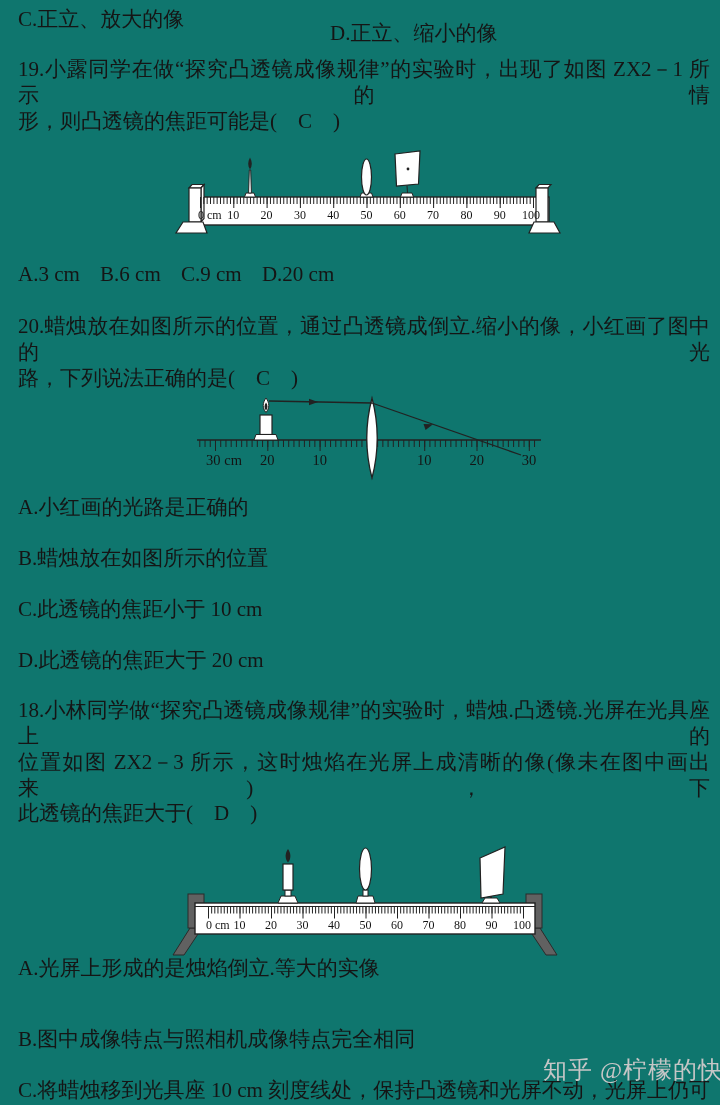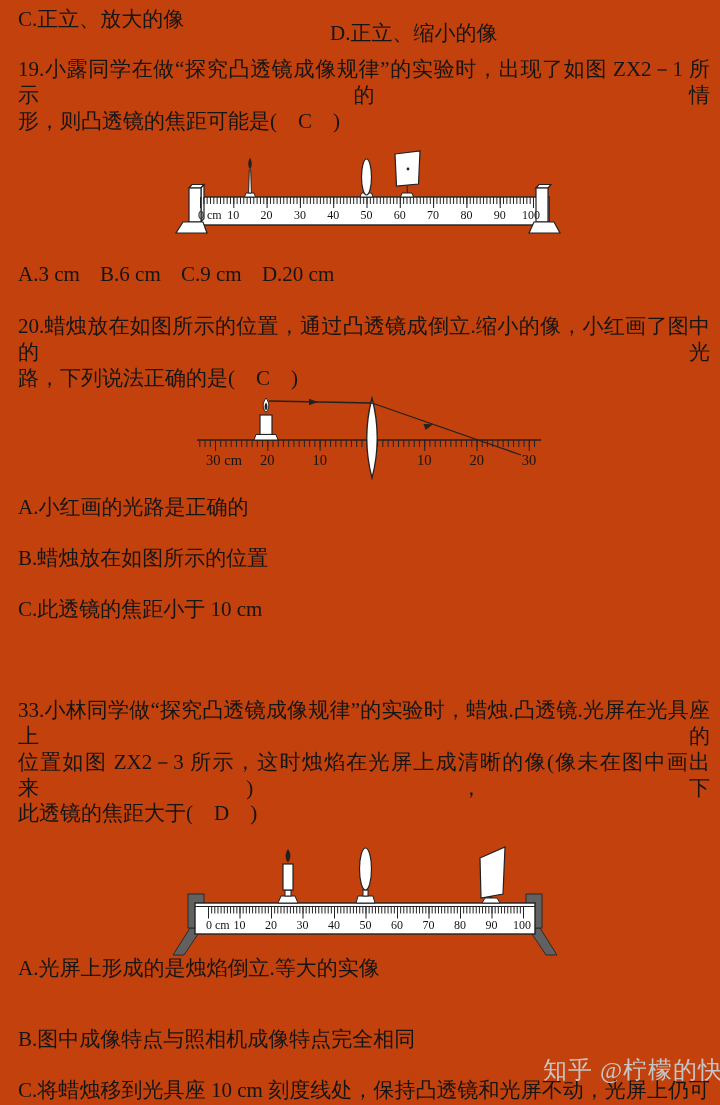--- a/index.html
+++ b/index.html
@@ -1,17 +1,17 @@
 <!DOCTYPE html>
 <html><head>
 <meta charset="utf-8">
 <style>
   html,body{margin:0;padding:0;background:#ffffff;}
   #page{
-    position:relative;width:720px;height:1105px;background:#c2410c;overflow:hidden;
+    position:relative;width:720px;height:1105px;background:#0f766e;overflow:hidden;
     font-family:"Liberation Serif","DejaVu Serif",serif;color:#151515;
   }
   .line{position:absolute;left:18px;width:692px;font-size:21px;line-height:1.25;white-space:nowrap;}
   .just{white-space:normal;text-align:justify;text-align-last:justify;}
   .opt-inline span{display:inline-block;margin-right:15px;}
   .fig{position:absolute;}
   .wm{position:absolute;font-size:24px;color:#c6c6c6;letter-spacing:1px;white-space:nowrap;}
   svg text{font-family:"Liberation Serif","DejaVu Serif",serif;fill:#141414;}
   .tick-label{font-size:12px;}
   .axis-label{font-size:14.5px;}
@@ -127,22 +127,23 @@
 
     <g>
       <line x1="182" y1="13" x2="331" y2="65" stroke="#222" stroke-width="1.3"></line>
       <polygon points="243,34.3 233.5,33.9 235.6,39.9" fill="#222"></polygon>
     </g>
   </svg>
 
   <div class="line" style="top:494px;">A.小红画的光路是正确的</div>
   <div class="line" style="top:545px;">B.蜡烛放在如图所示的位置</div>
   <div class="line" style="top:596px;">C.此透镜的焦距小于 10 cm</div>
-
-  <div class="line just" style="top:697px;">33.小林同学做“探究凸透镜成像规律”的实验时，蜡烛.凸透镜.光屏在光具座上的</div>
+  <div class="line" style="top:647px;">D.此透镜的焦距大于 20 cm</div>
+
+  <div class="line just" style="top:697px;">18.小林同学做“探究凸透镜成像规律”的实验时，蜡烛.凸透镜.光屏在光具座上的</div>
   <div class="line just" style="top:749px;">位置如图 ZX2－3 所示，这时烛焰在光屏上成清晰的像(像未在图中画出来)，下</div>
   <div class="line" style="top:800px;">此透镜的焦距大于(　D　)</div>
 
   <svg class="fig" style="top:828px;left:160px;" width="410" height="130" viewBox="0 0 410 130">
 
     <g fill="#616161" stroke="#2a2a2a" stroke-width="1">
       <polygon points="30,100 42,100 24,127 13,127"></polygon>
       <rect x="28" y="66" width="16" height="34"></rect>
     </g>
     <g fill="#616161" stroke="#2a2a2a" stroke-width="1">

